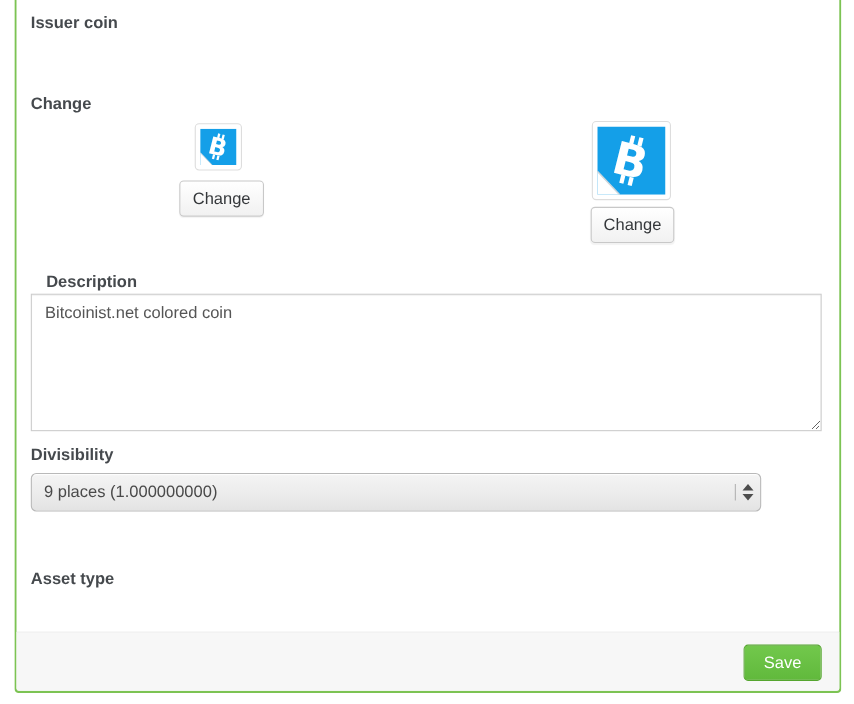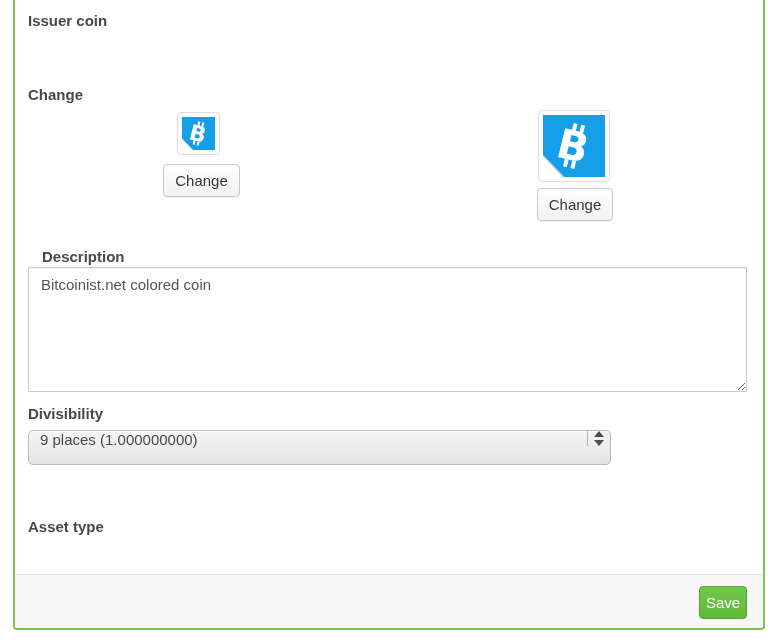--- a/index.html
+++ b/index.html
@@ -83,29 +83,29 @@
     color: #35383b;
     font-family: Liberation Sans, sans-serif;
     font-size: 15px;
     text-align: center;
     cursor: pointer;
     box-shadow: 0 1px 1px rgba(0,0,0,0.05);
   }
   .mac-select {
     position: absolute;
     left: 13px;
-    width: 583px;
+    width: 664px;
     height: 35px;
     box-sizing: border-box;
     border: 1px solid #b9b9b9;
     border-radius: 5px;
     background: linear-gradient(180deg, #f4f4f4 0%, #ebebeb 60%, #e3e3e3 100%);
     box-shadow: inset 0 1px 0 rgba(255,255,255,0.8);
     display: flex;
-    align-items: flex-start;
+    align-items: center;
     cursor: pointer;
   }
   .select-value {
     flex: 1;
     display: flex;
     align-items: center;
     padding-left: 11px;
     font-size: 15px;
     color: #4a4a4a;
     white-space: nowrap;
@@ -140,21 +140,21 @@
     height: 54px;
     background: #f7f7f7;
     border-top: 1px solid #e4e4e4;
     border-radius: 0 0 3px 3px;
     box-sizing: border-box;
   }
   .btn-save {
     position: absolute;
     right: 16px;
     top: 11px;
-    width: 48px;
+    width: 71px;
     height: 33px;
     box-sizing: border-box;
     border: 1px solid #55a52f;
     border-radius: 4px;
     background: linear-gradient(180deg, #72c84c, #61b93c);
     color: #ffffff;
     font-family: "Liberation Sans", "DejaVu Sans", sans-serif;
     font-size: 15px;
     text-align: center;
     cursor: pointer;

